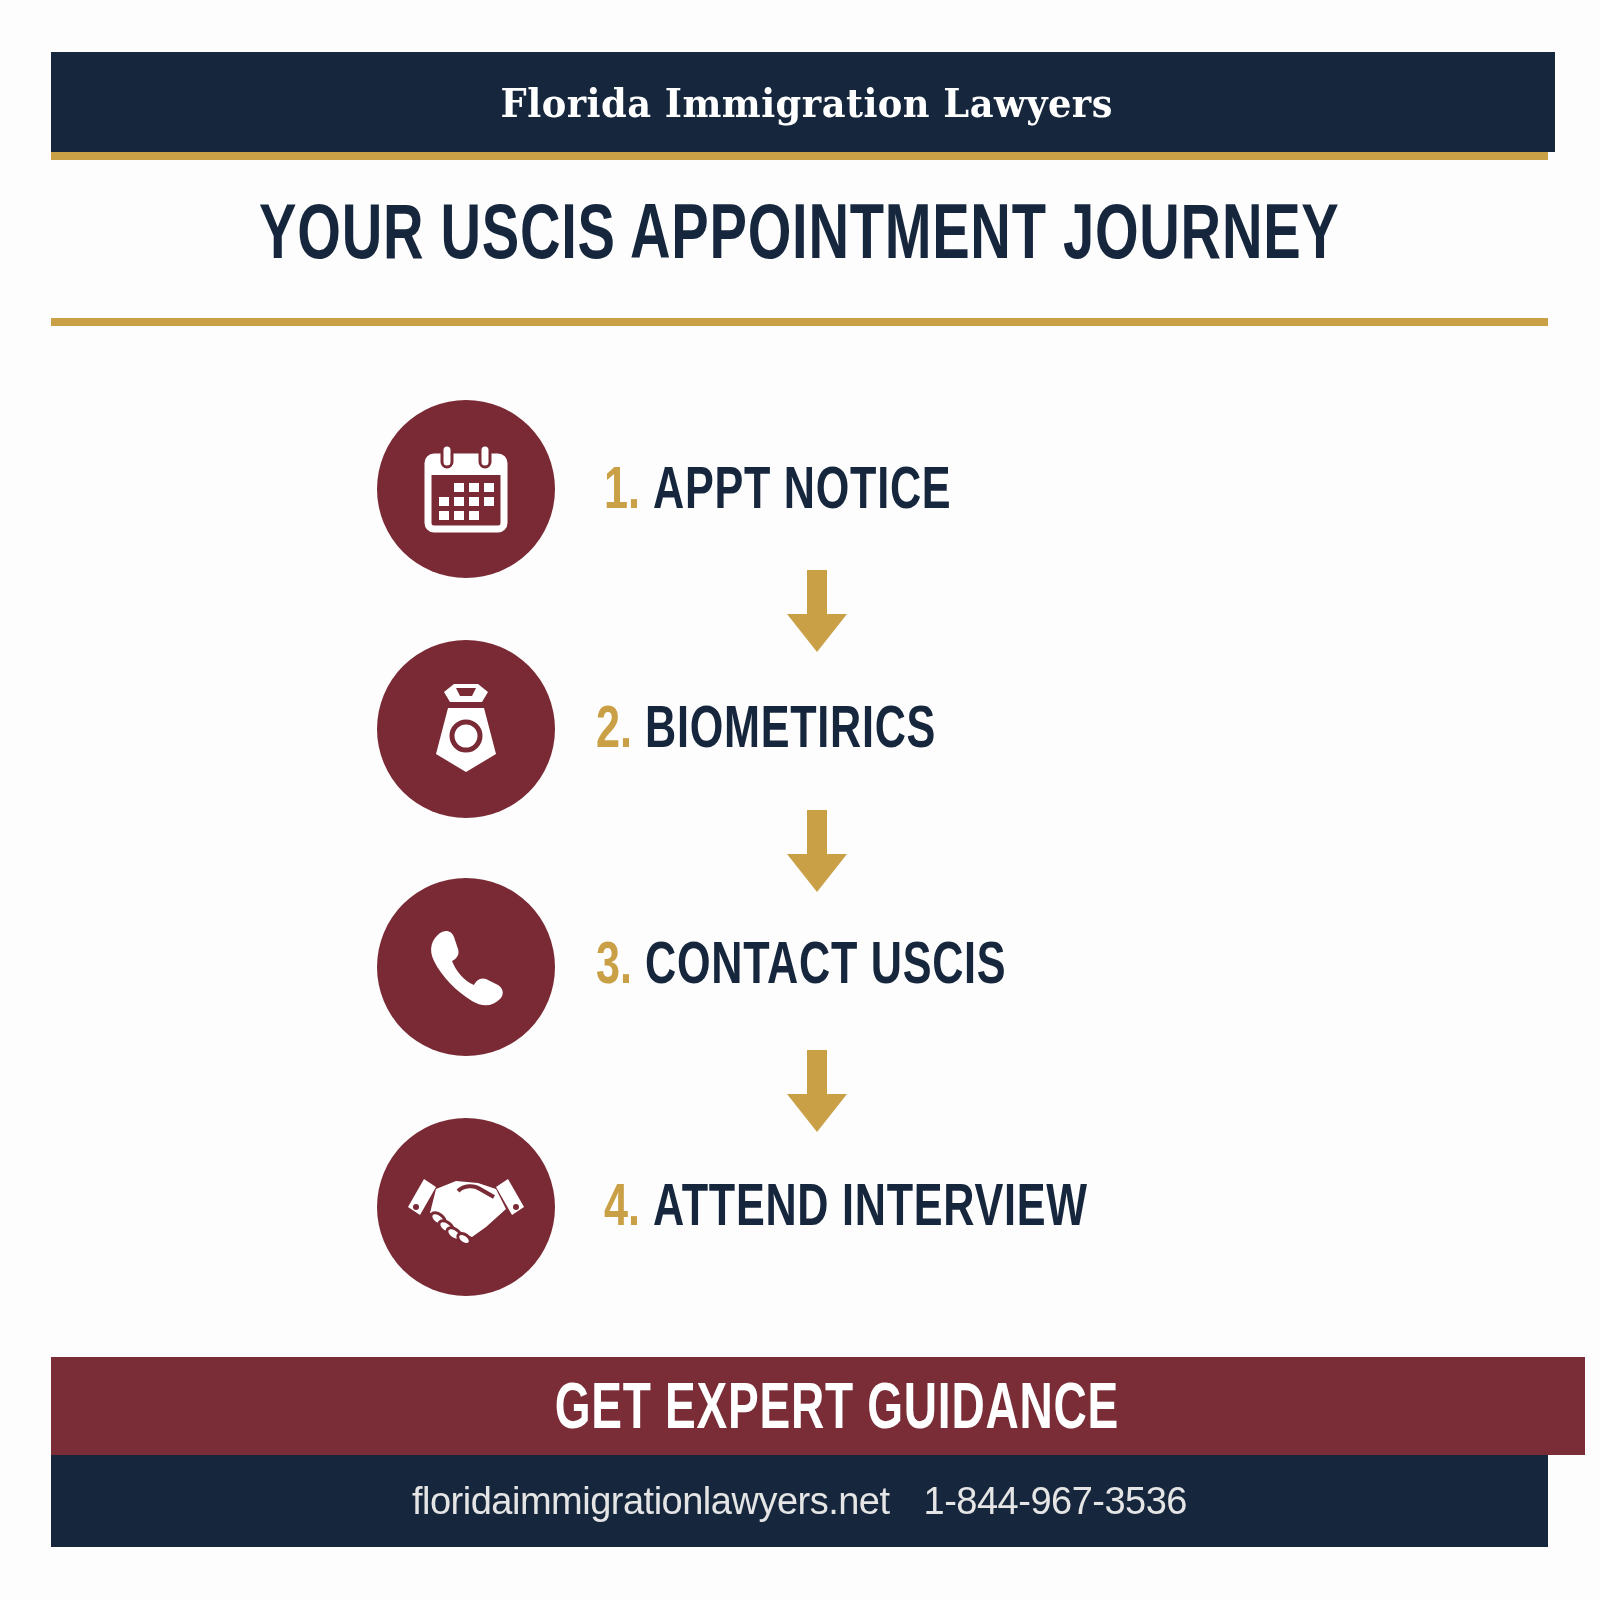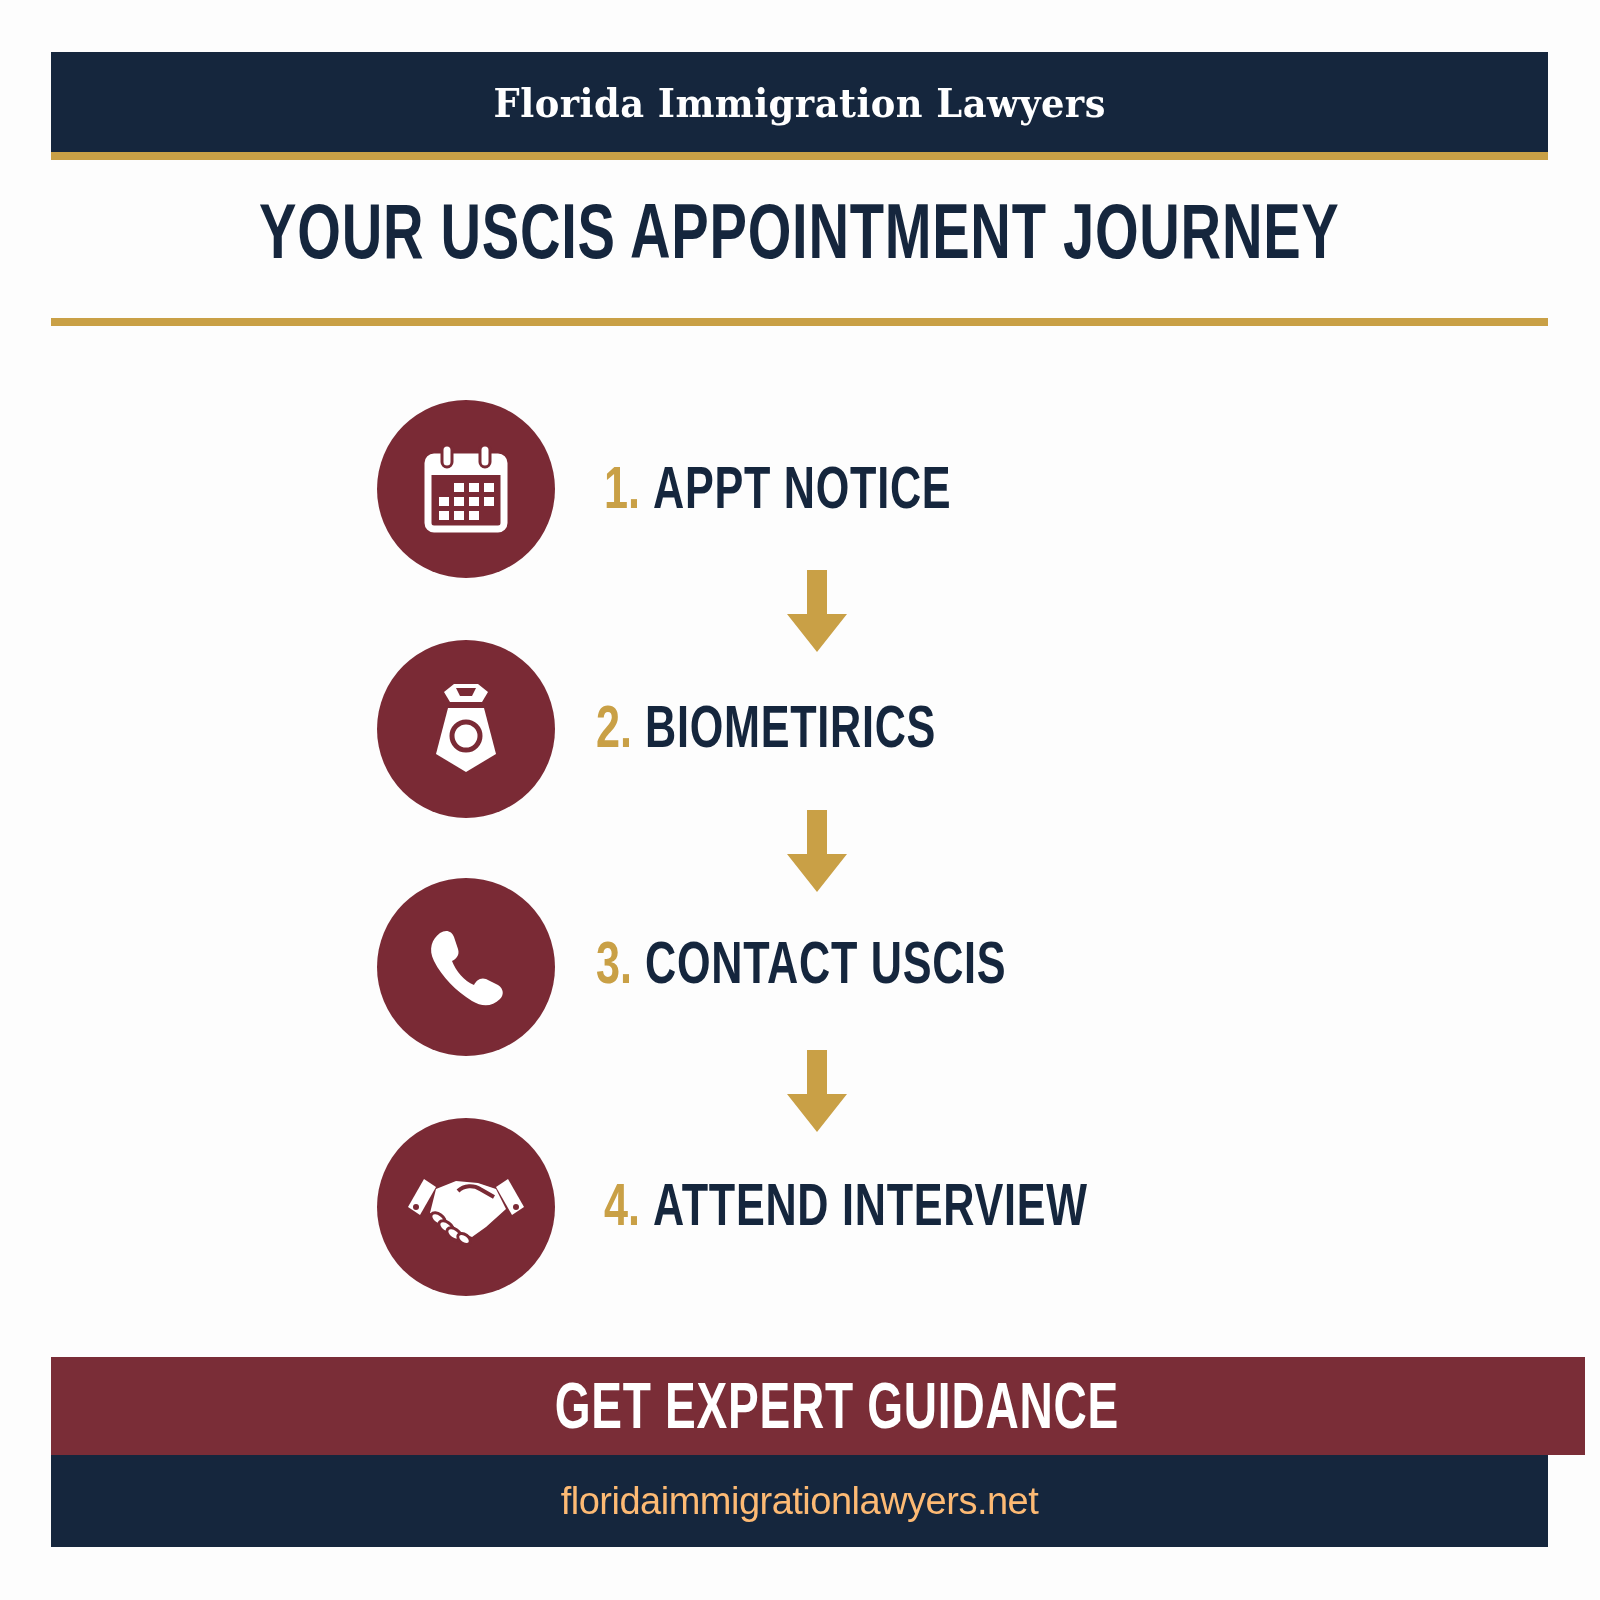--- a/index.html
+++ b/index.html
@@ -1,37 +1,37 @@
 <!DOCTYPE html>
 <html><head>
 <meta charset="utf-8">
 <style>
   html, body { margin:0; padding:0; }
   body { width:1600px; height:1600px; background:#fdfdfd; position:relative; overflow:hidden; font-family:"Liberation Sans", sans-serif; }
   .abs { position:absolute; }
 
-  .top-bar { left:51px; top:52px; width:1497px; height:100px; background:#15263d; display:flex; align-items:center; justify-content:center; }
+  .top-bar { left:51px; top:52px; width:1497px; height:100px; background:#15263d; display:flex; align-items:center; justify-content:center;padding-left:7px; }
   .brand { font-family:"DejaVu Serif", serif; font-weight:bold; color:#ffffff; font-size:40px; letter-spacing:0.5px; transform:scaleX(0.92); }
   .gold-stripe { left:51px; top:152px; width:1497px; height:8px; background:#c9a046; }
 
   .title-wrap { left:51px; top:152px; width:1497px; height:158px; display:flex; align-items:center; justify-content:center; }
   .title { font-family:"Liberation Sans", sans-serif; font-weight:bold; color:#15263d; font-size:78px; transform:scaleX(0.72); white-space:nowrap; letter-spacing:1px; }
   .gold-rule { left:51px; top:318px; width:1497px; height:8px; background:#c9a046; }
 
   .step-circle { width:178px; height:178px; border-radius:50%; background:#7a2a35; display:flex; align-items:center; justify-content:center; }
   .step-label { display:flex; align-items:baseline; white-space:nowrap; font-family:"Liberation Sans", sans-serif; font-weight:bold; font-size:60px; transform-origin:left center; transform:scaleX(0.72); }
   .step-num { color:#c9a046; margin-right:18px; }
   .step-text { color:#15263d; letter-spacing:1px; }
 
   .arrow { width:60px; height:82px; }
 
   .cta-bar { left:51px; top:1357px; width:1497px; height:98px; background:#7a2d37; display:flex; align-items:center; justify-content:center;padding-left:37px; }
   .cta { font-family:"Liberation Sans", sans-serif; font-weight:bold; color:#ffffff; font-size:64px; transform:scaleX(0.72); white-space:nowrap; letter-spacing:1px; }
   .contact-bar { left:51px; top:1455px; width:1497px; height:92px; background:#15263d; display:flex; align-items:center; justify-content:center; gap:34px; }
-  .contact { color:#fdba74; font-family:"Liberation Sans", sans-serif; font-size:38px; letter-spacing:-0.5px; }
+  .contact { color:#e5e5e5; font-family:"Liberation Sans", sans-serif; font-size:38px; letter-spacing:-0.5px; }
 </style>
 </head>
 <body>
 
 <div class="abs top-bar">
   <span class="brand">Florida Immigration Lawyers</span>
 </div>
 <div class="abs gold-stripe"></div>
 
 <div class="abs title-wrap">
@@ -126,13 +126,14 @@
 <div class="abs step-label" style="left:604px; top:1170px;">
   <span class="step-num">4.</span>
   <span class="step-text">ATTEND INTERVIEW</span>
 </div>
 
 <div class="abs cta-bar">
   <span class="cta">GET EXPERT GUIDANCE</span>
 </div>
 <div class="abs contact-bar">
   <span class="contact">floridaimmigrationlawyers.net</span>
+  <span class="contact">1-844-967-3536</span>
 </div>
 
 </body></html>

